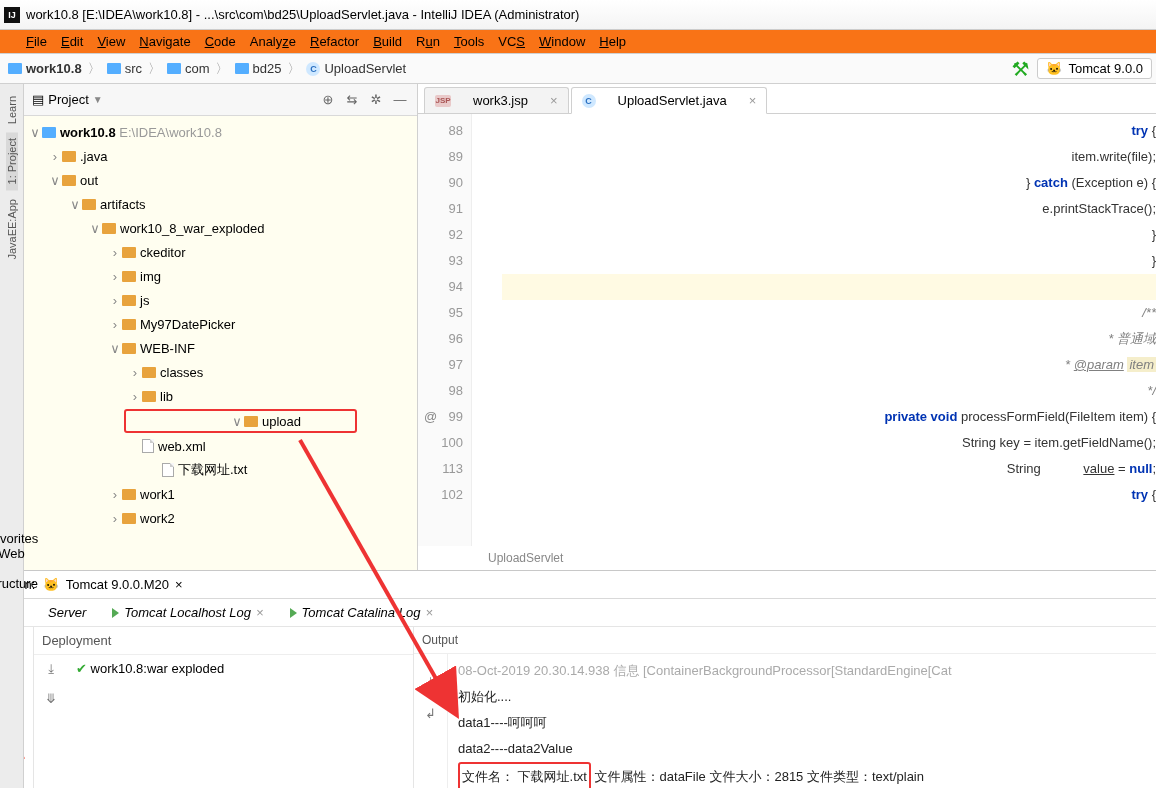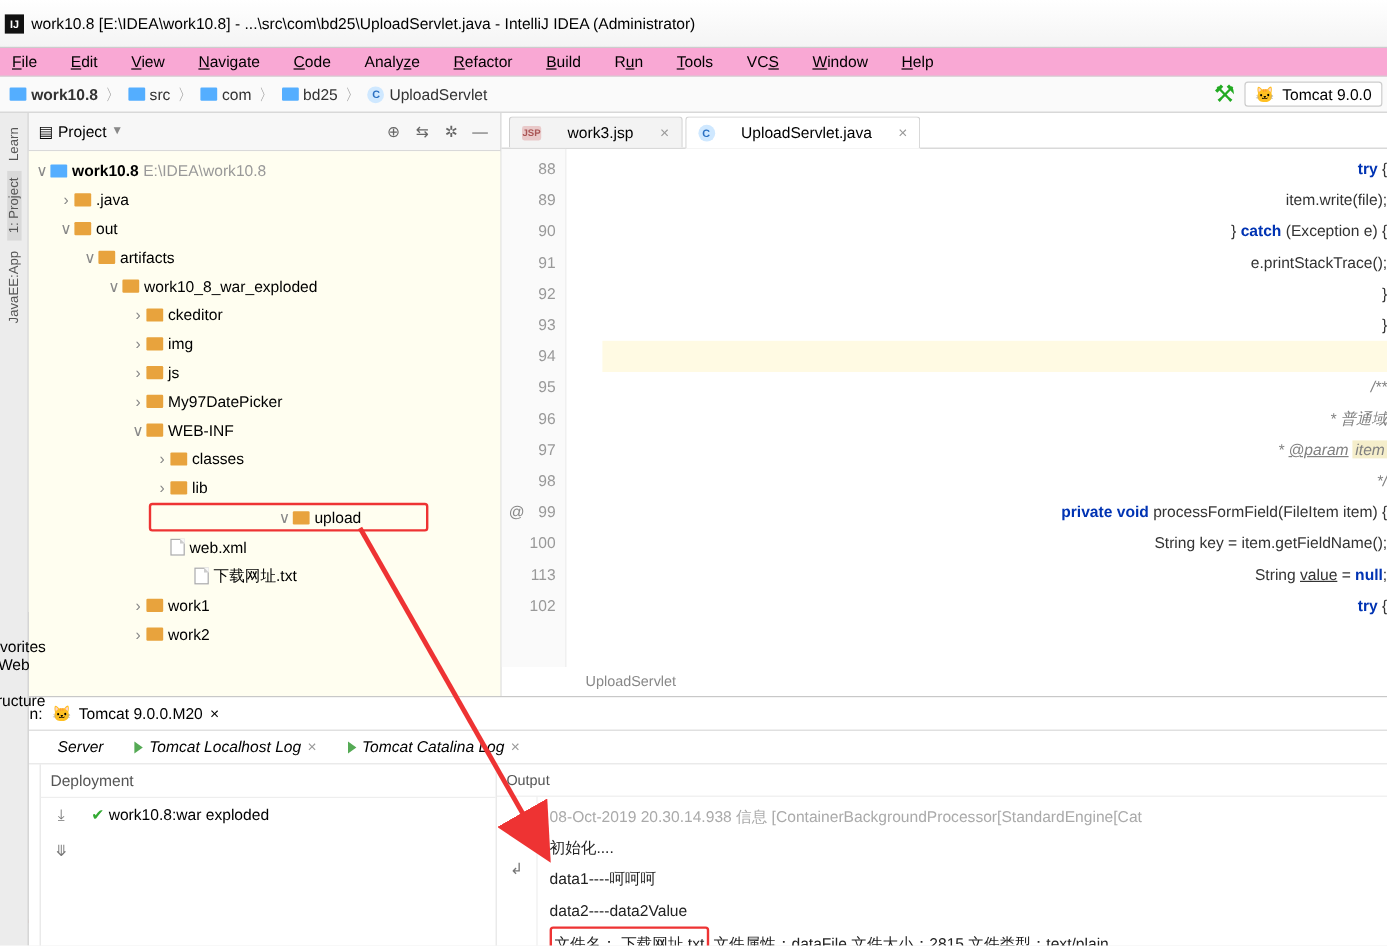--- a/index.html
+++ b/index.html
@@ -1,19 +1,19 @@
 <!DOCTYPE html>
 <html><head>
 <meta charset="utf-8">
 <style>
 * { margin: 0; padding: 0; box-sizing: border-box; font-family: "Segoe UI", Arial, sans-serif; font-size: 13px; }
 body { background: #f0f0f0; width: 1156px; height: 788px; overflow: hidden; position: relative; }
-.titlebar { height: 40px; background: linear-gradient(#fff,#f4f4f4); display:flex; align-items:center; padding:0 4px; border-bottom:1px solid #ccc; }
+.titlebar { height: 30px; background: linear-gradient(#fff,#f4f4f4); display:flex; align-items:center; padding:0 4px; border-bottom:1px solid #ccc; }
 .titlebar .ij-icon { width:16px; height:16px; background:#111; color:#fff; display:inline-flex; align-items:center; justify-content:center; font-size:9px; font-weight:bold; margin-right:6px; }
-.menubar { height:24px; background:#f9a8d4; display:flex; align-items:center; padding:0 4px; gap:16px; border-bottom:1px solid #d0d0d0;}
+.menubar { height:24px; background:#f97316; display:flex; align-items:center; padding:0 20px; gap:2px; border-bottom:1px solid #d0d0d0;}
 .menubar span { padding:2px 6px; cursor:default; }
 .menubar span u { text-decoration: underline; }
 .navbar { height:30px; background:#fafafa; border-bottom:1px solid #d0d0d0; display:flex; align-items:center; padding:0 8px; gap:4px; position:relative;}
 .navbar .crumb { display:flex; align-items:center; gap:4px; color:#333; }
 .navbar .sep { color:#999; margin:0 2px; }
 .navbar .right { position:absolute; right:4px; display:flex; align-items:center; gap:8px;}
 .folder-icon { width:14px; height:11px; background:#54aeff; border-radius:1px; display:inline-block; position:relative; }
 .folder-icon.orange { background:#e8a33d; }
 .main { display:flex; height: 486px; }
 .leftstrip { width:24px; background:#ececec; border-right:1px solid #d0d0d0; display:flex; flex-direction:column; align-items:center; padding-top:6px; gap:2px;}
@@ -37,21 +37,21 @@
 .gutter { width:54px; background:#fafafa; border-right:1px solid #eee; text-align:right; padding:4px 8px 0 0; color:#999;}
 .gutter div { height:26px; line-height:26px; position:relative;}
 .gutter .at { position:absolute; left:6px; color:#888;}
 .code { flex:1; padding:4px 0 0 30px; line-height:26px; color:#333; position:relative;text-align:right;}
 .code .ln { height:26px; white-space:pre; }
 .kw { color:#0033b3; font-weight:bold;}
 .cm { color:#808080; font-style:italic;}
 .tag { color:#808080; font-style:italic; text-decoration:underline;}
 .param { color:#808080; font-style:italic; background:#f5eecb; padding:0 2px;}
 .hl-line { background:#fffae3;}
-.under { text-decoration:underline;}
+.under { text-decoration:underline;margin-left:39px;}
 .crumbs-bottom { height:24px; padding-left:70px; color:#888; font-size:12px; display:flex; align-items:center;}
 .run-panel { border-top:1px solid #c8c8c8; background:#fff; height:254px; display:flex; flex-direction:column;}
 .run-header { height:28px; border-bottom:1px solid #d9d9d9; display:flex; align-items:center; padding:0 8px; gap:8px;}
 .run-header .rt { display:flex; align-items:center; gap:6px;}
 .run-sub { height:28px; border-bottom:1px solid #e5e5e5; display:flex; align-items:center; padding-left:42px; gap:14px; font-size:12px;}
 .run-sub .t { display:flex; align-items:center; gap:5px; padding:3px 6px;font-style:italic;}
 .run-sub .close { color:#999; cursor:pointer;}
 .run-body { flex:1; display:flex;}
 .run-left-icons { width:34px; border-right:1px solid #e5e5e5; display:flex; flex-direction:column; align-items:center; padding-top:6px; gap:12px;}
 .run-left-icons span { color:#5a5; font-size:15px; cursor:pointer;}

